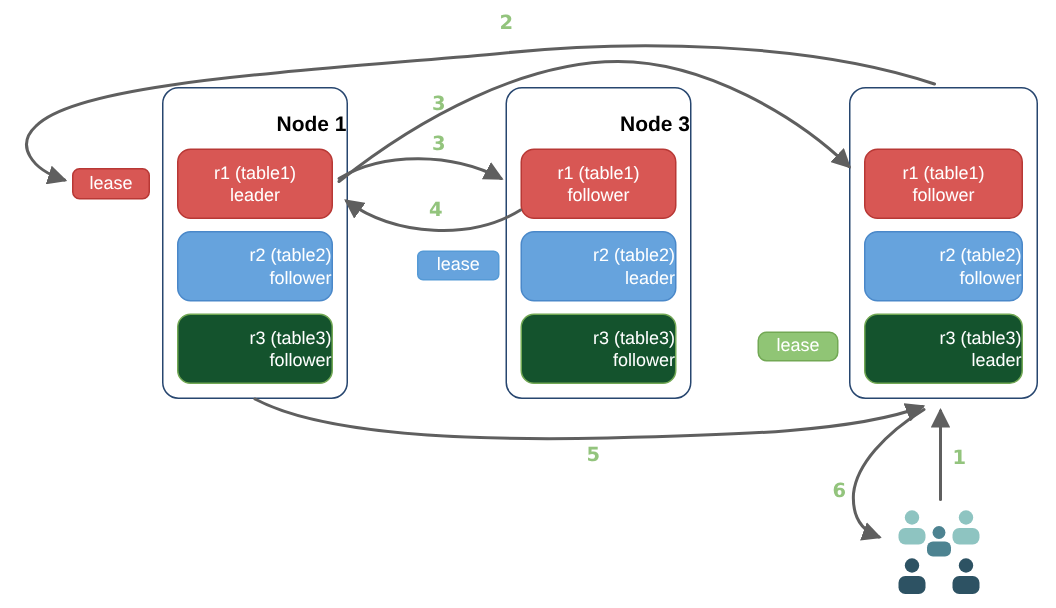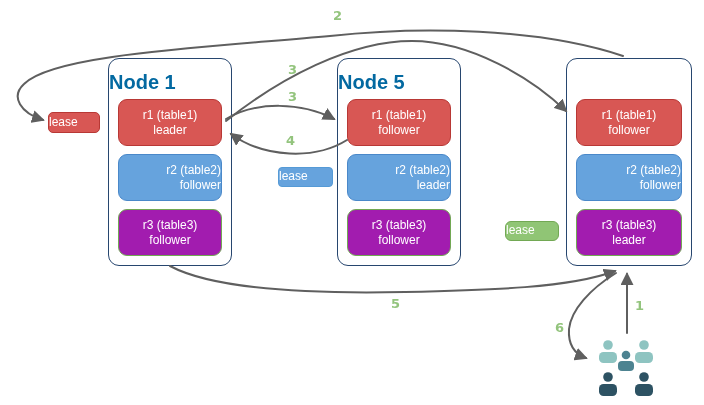--- a/index.html
+++ b/index.html
@@ -2,33 +2,33 @@
 <html><head>
 <meta charset="utf-8">
 <style>
   html,body{margin:0;padding:0;background:#ffffff;}
   .stage{position:relative;width:704px;height:405px;background:#ffffff;
          font-family:"Liberation Sans",sans-serif;overflow:hidden;}
 
   
   .node{position:absolute;top:58px;width:124px;height:208px;background:#ffffff;
         border:1.6px solid #27466f;border-radius:11px;box-sizing:border-box;z-index:1;}
-  .node-title{height:38px;line-height:46px;text-align:left;font-weight:bold;
-              font-size:20px;color:#0369a1;}
+  .node-title{height:38px;line-height:46px;text-align:right;font-weight:bold;
+              font-size:14px;color:#000000;}
   .replica{position:absolute;left:9px;right:9px;height:47px;border-radius:9px;
            color:#ffffff;font-size:12px;text-align:center;display:flex;
            flex-direction:column;justify-content:center;line-height:15px;
            box-sizing:border-box;}
   .replica.red{background:#d85754;border:1.5px solid #b83835;}
   .replica.blue{background:#66a3dd;border:1.5px solid #4a88c9;align-items:flex-end;}
-  .replica.green{background:#a21caf;border:1.5px solid #72a854;}
+  .replica.green{background:#14532d;border:1.5px solid #72a854;text-align:right;}
   .rpos1{top:40px;} .rpos2{top:95px;} .rpos3{top:150px;}
 
   
-  .lease{position:absolute;color:#ffffff;font-size:12px;text-align:left;
+  .lease{position:absolute;color:#ffffff;font-size:12px;text-align:center;
          box-sizing:border-box;z-index:3;}
   .lease.red{left:48px;top:112px;width:52px;height:21px;line-height:18px;
              background:#d85754;border:1.5px solid #b83835;border-radius:5px;}
   .lease.blue{left:278px;top:167px;width:55px;height:20px;line-height:17px;
               background:#66a3dd;border:1.5px solid #559ad6;border-radius:4px;}
   .lease.green{left:505px;top:221px;width:54px;height:20px;line-height:17px;
                background:#90c575;border:1.5px solid #72a854;border-radius:6px;}
 
   
   .step{position:absolute;color:#93c47d;font-weight:bold;font-size:13px;z-index:3;
@@ -54,21 +54,21 @@
       <div>r2 (table2)</div>
       <div>follower</div>
     </div>
     <div class="replica green rpos3">
       <div>r3 (table3)</div>
       <div>follower</div>
     </div>
   </div>
 
   <div class="node" style="left:337px">
-    <div class="node-title">Node 5</div>
+    <div class="node-title">Node 3</div>
     <div class="replica red rpos1">
       <div>r1 (table1)</div>
       <div>follower</div>
     </div>
     <div class="replica blue rpos2">
       <div>r2 (table2)</div>
       <div>leader</div>
     </div>
     <div class="replica green rpos3">
       <div>r3 (table3)</div>

